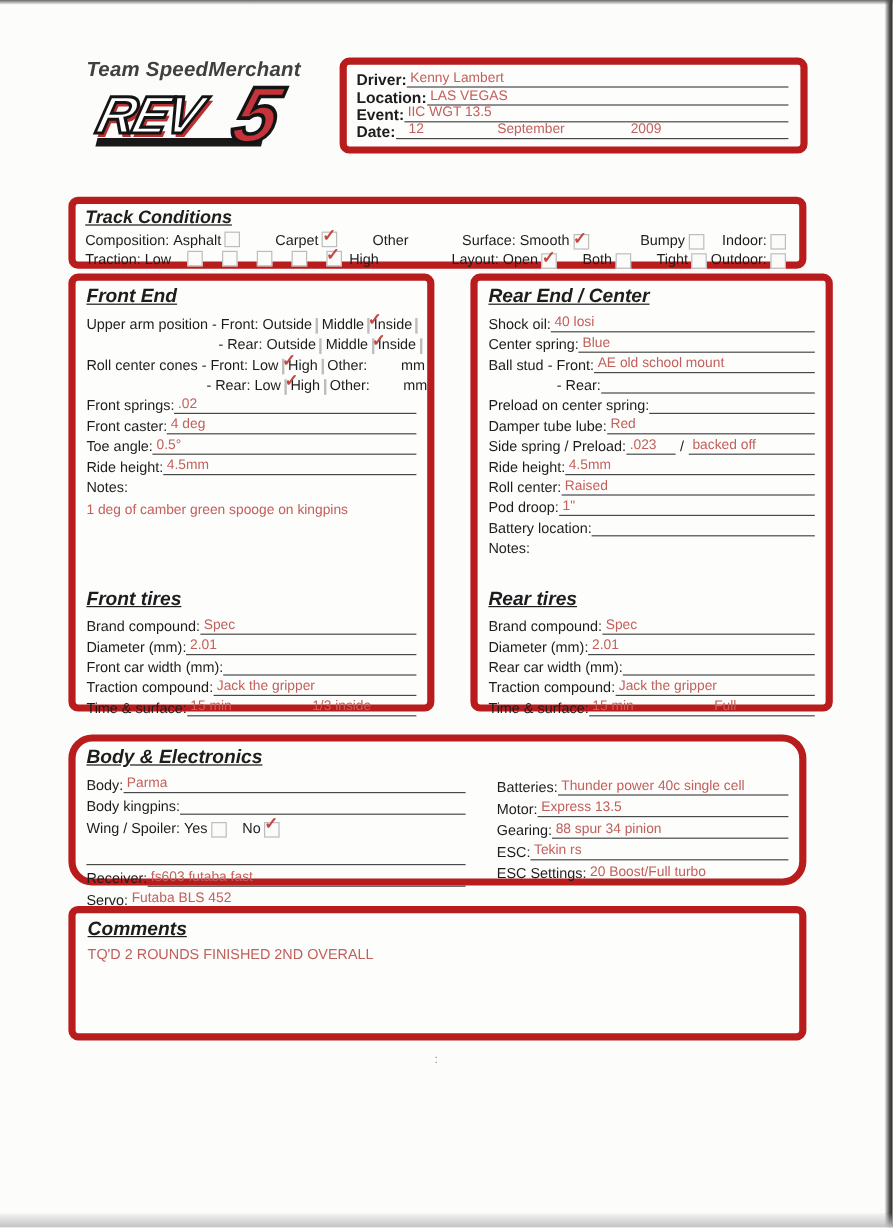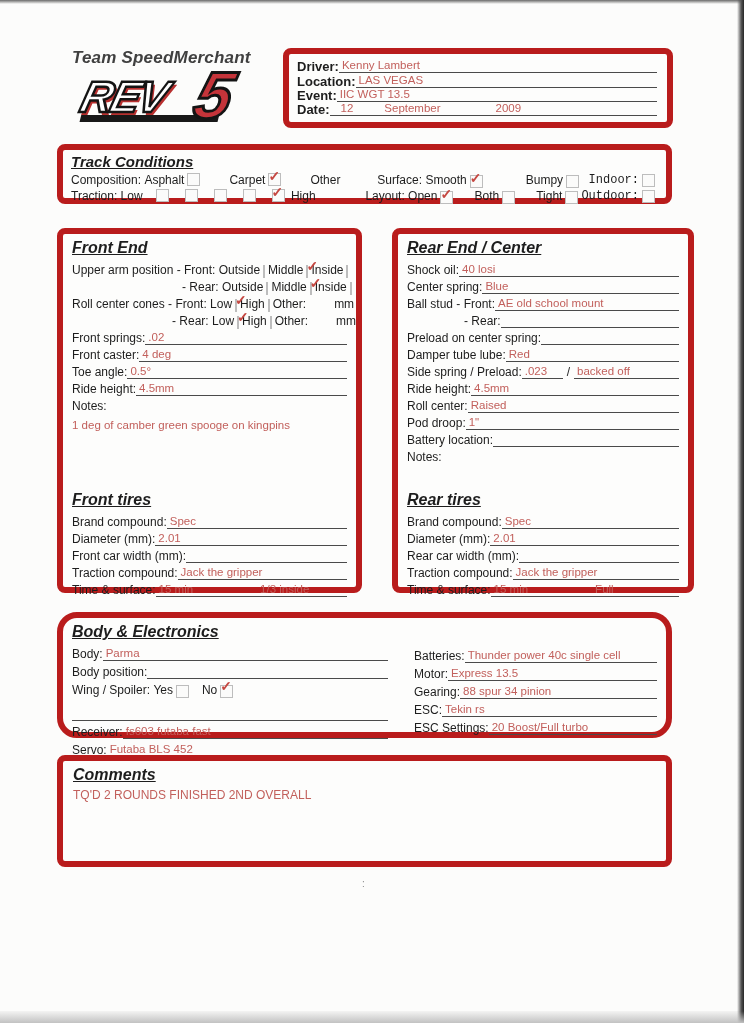--- a/index.html
+++ b/index.html
@@ -35,30 +35,30 @@
   .logo-bar{position:absolute;left:6px;bottom:6px;width:138px;height:7px;background:#181818;}
   .logo-rev{position:absolute;left:2px;top:2px;font-size:44px;font-weight:900;font-style:italic;color:#fff;
       -webkit-text-stroke:2.5px #141414;text-shadow:3px 3px 0 #b8302f;letter-spacing:-2px;line-height:50px;}
   .logo-five{position:absolute;left:116px;top:-8px;font-size:66px;font-weight:900;font-style:italic;color:#c5343a;
       -webkit-text-stroke:3px #141414;line-height:66px;}
   .info-box{left:283px;top:48px;width:390px;height:80px;padding:5px 10px 6px 8px;
       display:flex;flex-direction:column;justify-content:space-between;}
   .info-box .fline{height:16px;margin:0;}
   .info-box .lbl{font-weight:bold;font-size:13px;}
   .date-day{margin-left:8px;}
-  .date-month{margin-left:28px;}
+  .date-month{margin-left:58px;}
   .date-year{margin-left:52px;}
 
   
-  .track-box{left:57px;top:144px;width:615px;height:60px;padding:2px 8px 0 8px;}
+  .track-box{left:57px;top:164px;width:615px;height:60px;padding:2px 8px 0 8px;}
   .track-box .sec-title{font-size:15px;}
   .trow{display:flex;font-size:12px;margin-top:2px;align-items:flex-end;white-space:pre;}
   .tseg1{width:322px;display:flex;}
   .tseg2{width:222px;display:flex;align-items:flex-end;}
-  .tseg3{flex:1;display:flex;align-items:center;justify-content:flex-end;font-family:Liberation Mono, monospace;}
+  .tseg3{flex:1;display:flex;align-items:flex-end;justify-content:flex-end;}
   .gap10{display:inline-block;width:10px;} .gap26{display:inline-block;width:26px;}
   .gap40{display:inline-block;width:40px;} .gap18{display:inline-block;width:18px;}
 
   
   .left-box{left:57px;top:228px;width:305px;height:365px;padding:4px 9px;}
   .right-box{left:392px;top:228px;width:302px;height:365px;padding:4px 9px;}
   .left-box .sec-title,.right-box .sec-title{margin-bottom:4px;}
   .indent-upper{padding-left:110px;}
   .indent-roll{padding-left:100px;}
   .indent-ball{padding-left:57px;}
@@ -291,21 +291,21 @@
 
   <div class="box be-box">
     <div class="sec-title">Body &amp; Electronics</div>
     <div class="be-cols">
       <div class="be-left">
         <div class="fline">
           <span class="lbl">Body:</span>
           <span class="fill"><span class="red">Parma</span></span>
         </div>
         <div class="fline">
-          <span class="lbl">Body position:</span>
+          <span class="lbl">Body kingpins:</span>
           <span class="fill"><span class="red"></span></span>
         </div>
         <div class="fline">
           <span class="lbl">Wing / Spoiler:</span><span> </span>
           <span class="lbl">Yes</span><span class="cb" data-checked="false"></span>
           <span class="gap10"></span>
           <span class="lbl">No</span><span class="cb" data-checked="true"></span>
         </div>
         <div class="fline blankline">
           <span class="fill"></span>

